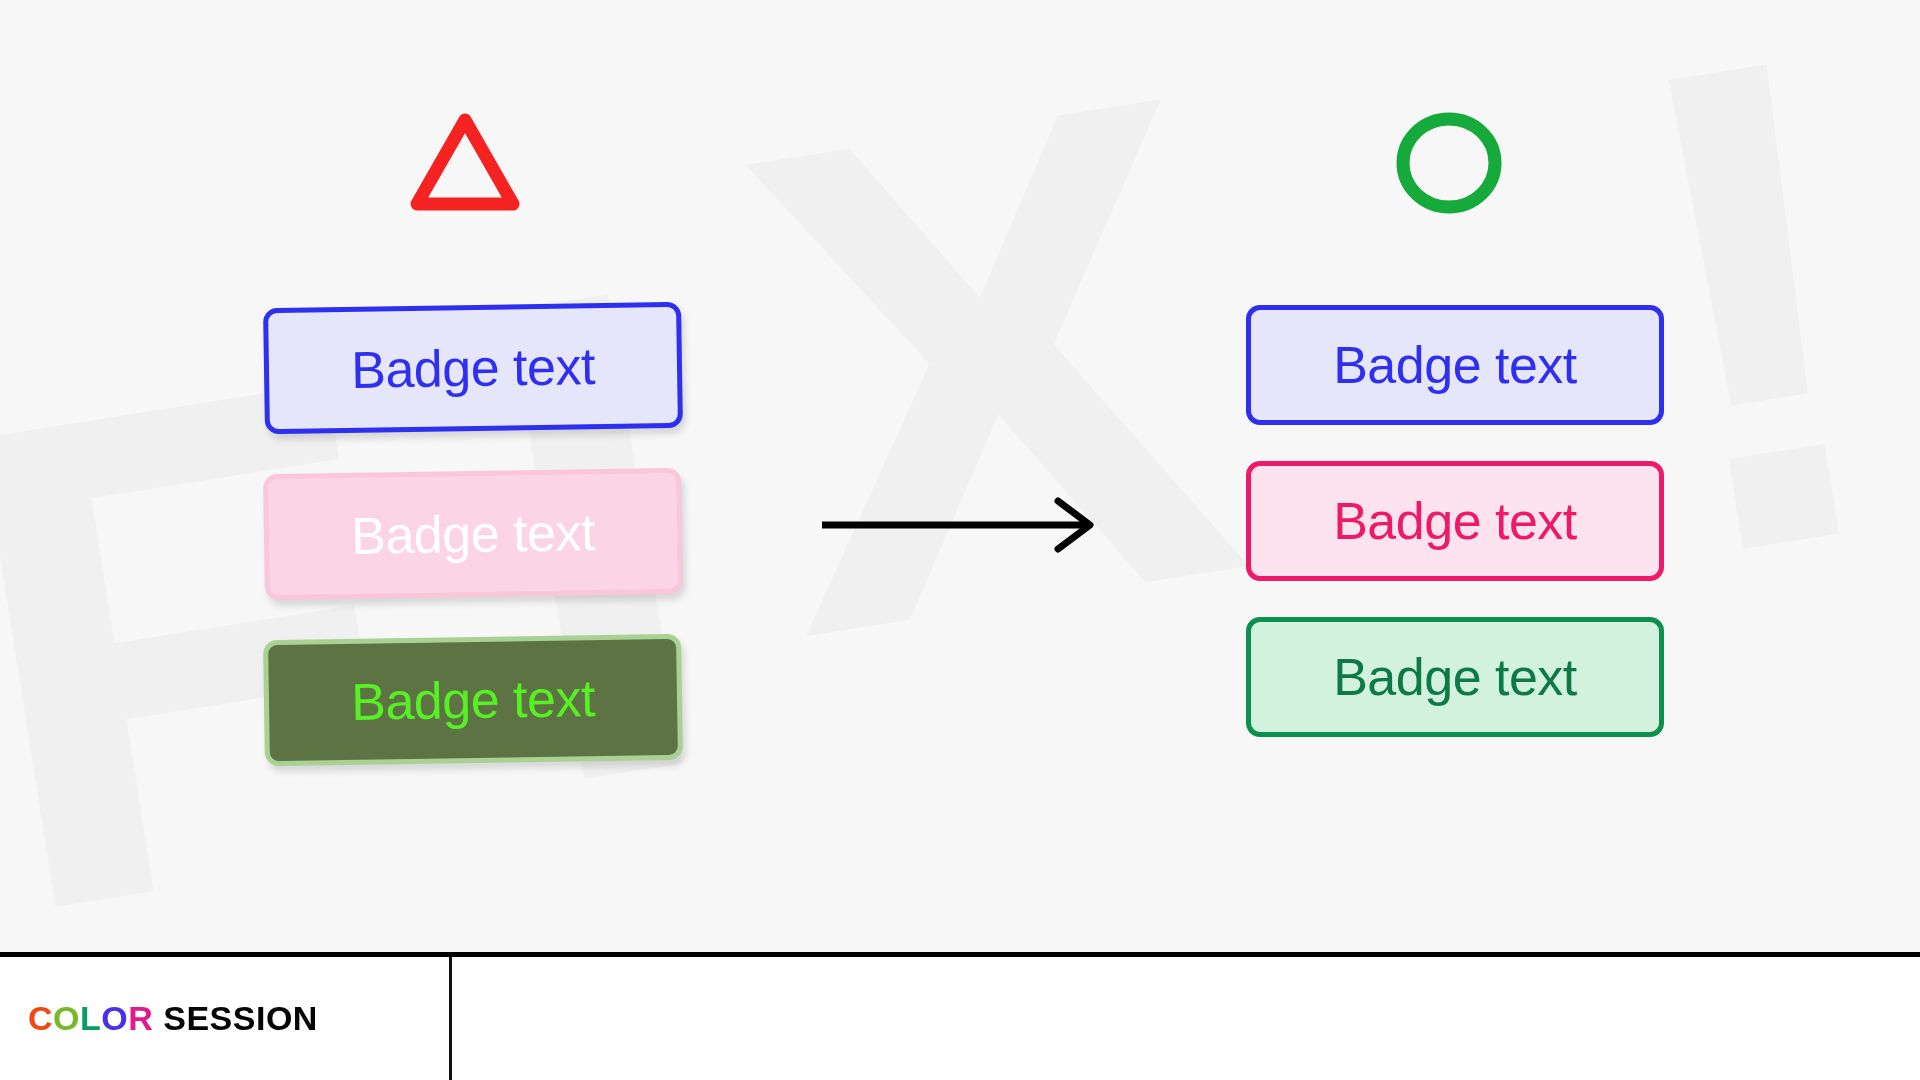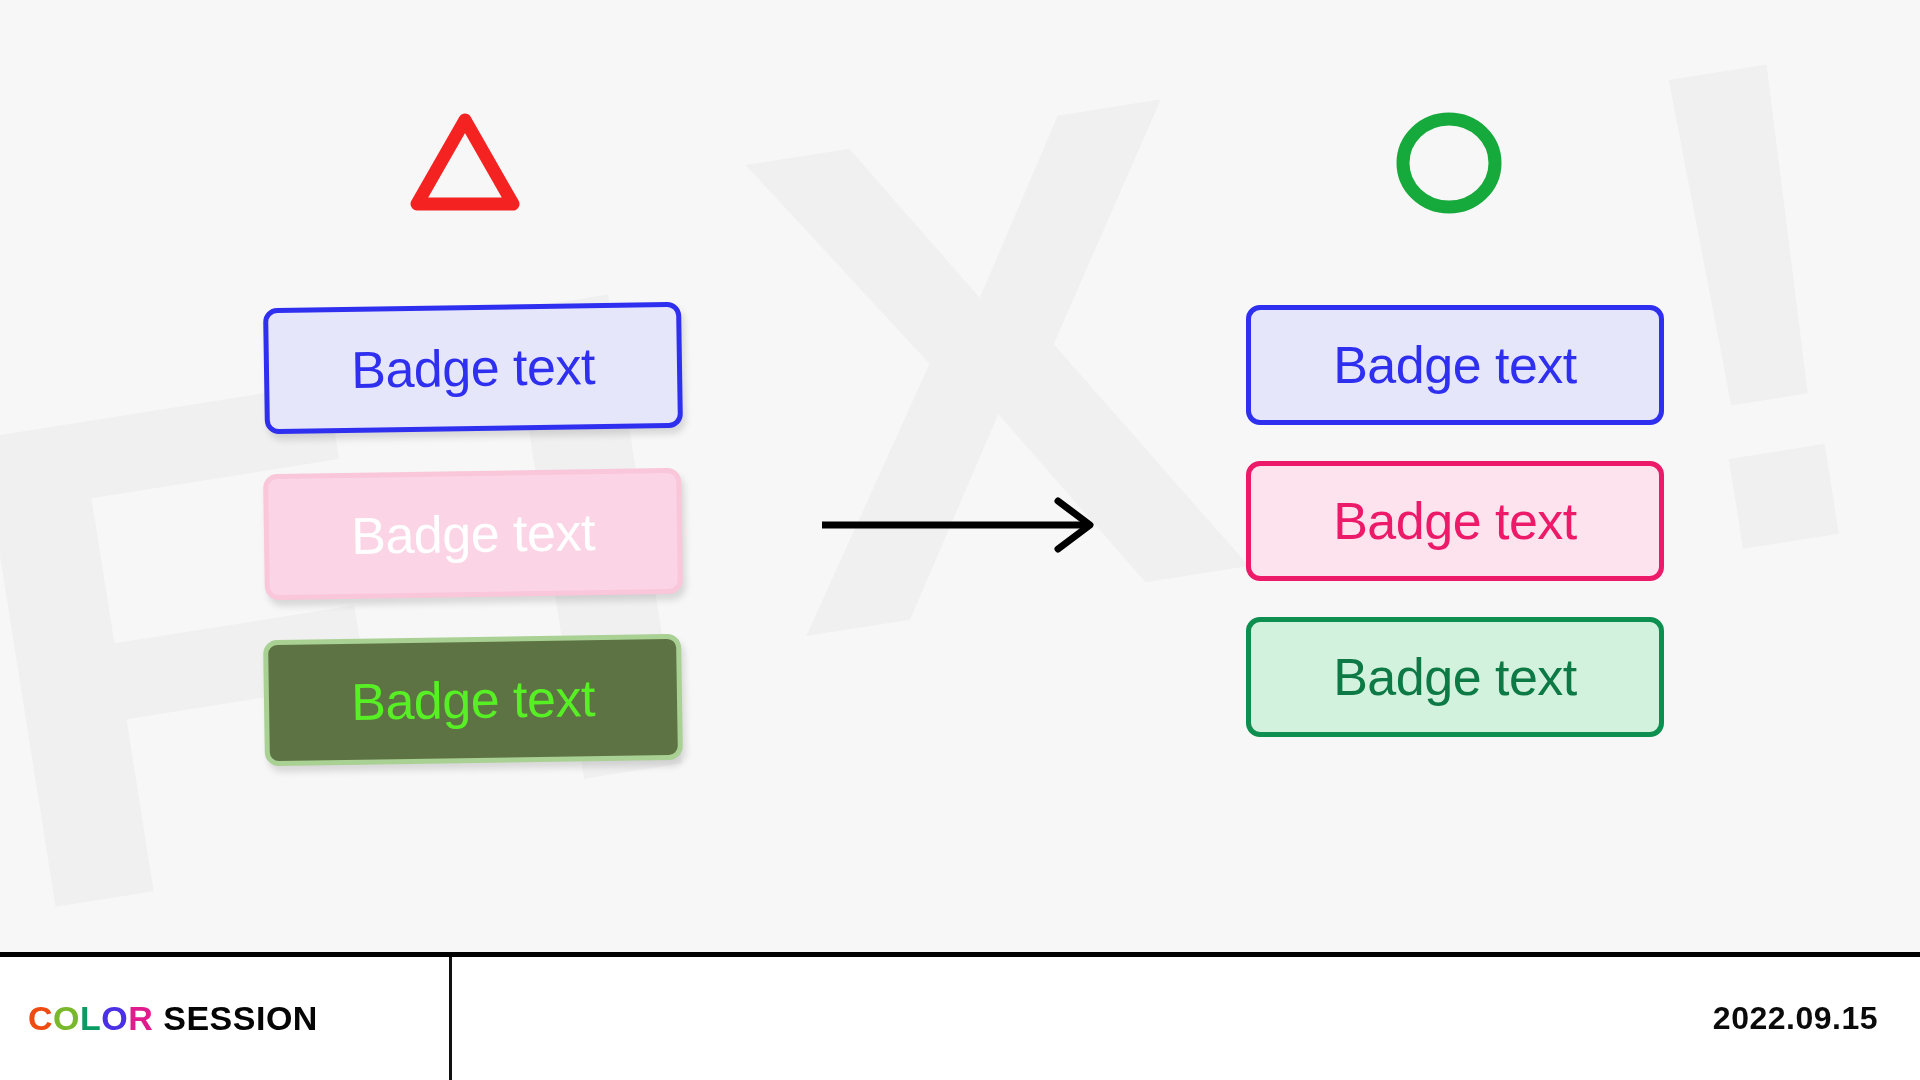--- a/index.html
+++ b/index.html
@@ -279,17 +279,14 @@
 
 </div>
 
 <div id="footer">
 
   <div id="footer-brand">
     <div id="brand-logo"><span class="l1">C</span><span class="l2">O</span><span class="l3">L</span><span class="l4">O</span><span class="l5">R</span><span class="sess">&nbsp;<span>SESSION</span></span></div>
   </div>
 
 
-  <div id="footer-date">
-    <span id="footer-date-text">2022.09.15</span>
-  </div>
 
 </div>
 
 </body></html>

